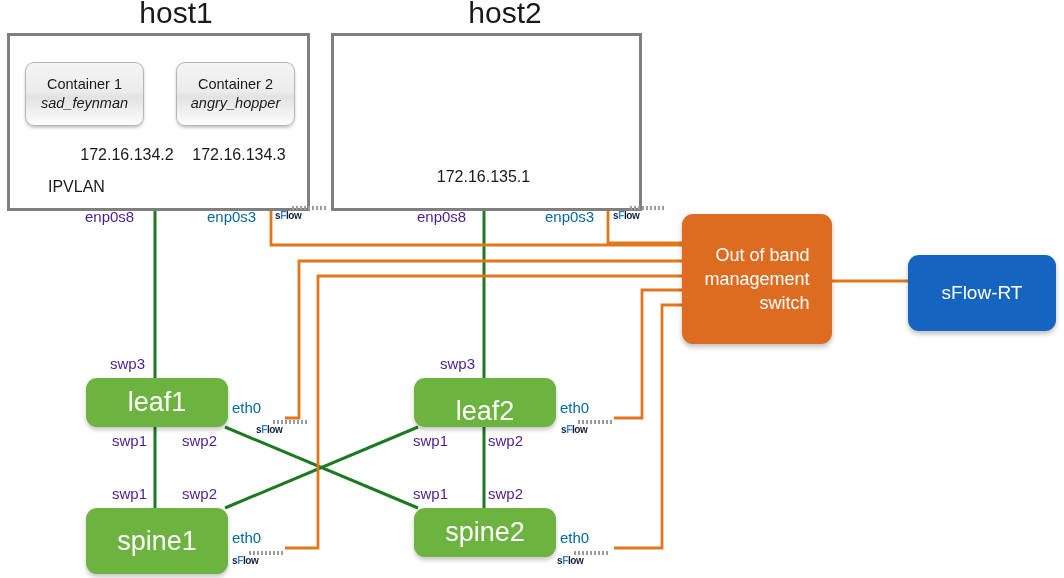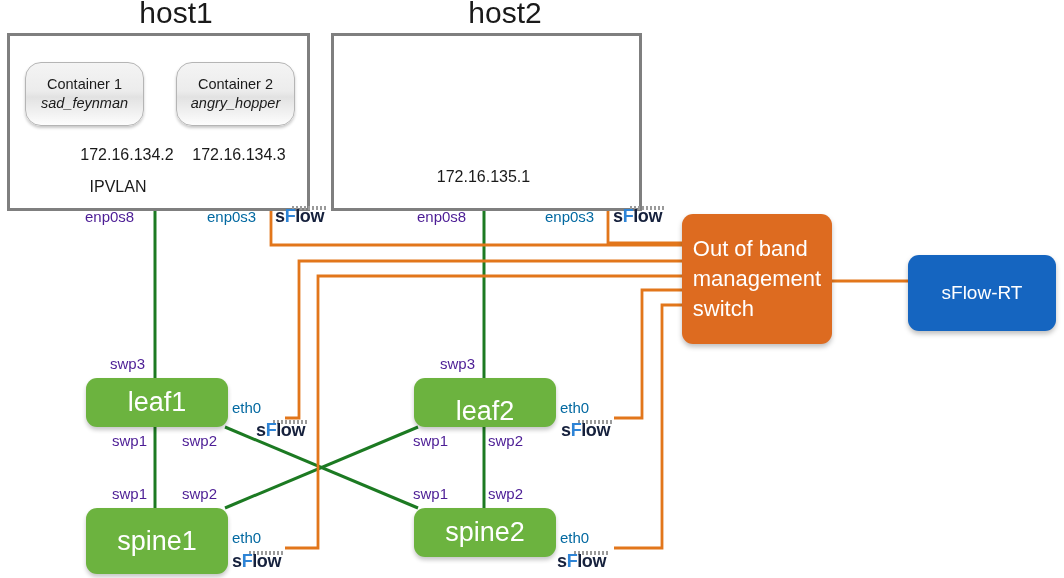--- a/index.html
+++ b/index.html
@@ -5,52 +5,52 @@
   html,body{margin:0;padding:0;background:#ffffff;}
   body{width:1064px;height:578px;overflow:hidden;
        font-family:"Liberation Sans",sans-serif;}
   #stage{position:relative;width:1064px;height:578px;}
   svg#wires{position:absolute;left:0;top:0;width:1064px;height:578px;}
 
   .host-title{position:absolute;font-size:30px;color:#1a1a1a;
               text-align:center;letter-spacing:0px;}
   .host-box{position:absolute;border:3px solid #7f7f7f;background:#fff;}
   .host-ip{position:absolute;font-size:16px;color:#1a1a1a;text-align:center;}
-  .ipvlan{position:absolute;font-size:16px;color:#1a1a1a;text-align:center;}
+  .ipvlan{position:absolute;font-size:16px;color:#1a1a1a;}
 
-  .container-box{position:absolute;border:1px solid #b5b5b5;border-radius:16px;
+  .container-box{position:absolute;border:1px solid #b5b5b5;border-radius:9px;
      background:linear-gradient(180deg,#f4f4f4 0%,#ececec 45%,#e2e2e2 55%,#fdfdfd 100%);
      box-shadow:0 2px 3px rgba(0,0,0,0.22);
      display:flex;flex-direction:column;align-items:center;justify-content:center;
      font-size:14.5px;color:#1a1a1a;line-height:1.32;}
   .container-box .cname{font-style:italic;}
 
   .sw-box{position:absolute;border-radius:11px;background:#6cb33f;
      box-shadow:0 3px 4px rgba(0,0,0,0.22);
      display:flex;align-items:center;justify-content:center;
      color:#ffffff;font-size:27px;}
 
   .oob-box{position:absolute;border-radius:11px;background:#dd6b20;
      box-shadow:0 3px 5px rgba(0,0,0,0.25);
      display:flex;align-items:center;justify-content:center;
-     color:#ffffff;font-size:22px;line-height:1.35;text-align:left;}
+     color:#ffffff;font-size:18px;line-height:1.35;text-align:right;}
   .rt-box{position:absolute;border-radius:11px;background:#1565c0;
      box-shadow:0 3px 5px rgba(0,0,0,0.25);
      display:flex;align-items:center;justify-content:center;
      color:#ffffff;font-size:19px;}
 
   .lbl{position:absolute;font-size:15px;white-space:nowrap;}
   .lbl.green{color:#4c1d95;}
   .lbl.orange{color:#0369a1;}
 
   
   .sflow{position:absolute;width:54px;height:19px;}
   .sflow .dots{position:absolute;left:17px;top:0px;width:34px;height:4px;
      background:repeating-linear-gradient(90deg,#9a9a9a 0 2px,transparent 2px 4px);}
-  .sflow .txt{position:absolute;left:0;top:1px;font-size:18px;font-weight:bold;
+  .sflow .txt{position:absolute;left:0;top:1px;font-size:10px;font-weight:bold;
      letter-spacing:-0.4px;color:#16213d;line-height:18px;}
   .sflow .txt .f{color:#2e84d6;}
 </style>
 </head>
 <body>
 
 <div id="stage">
 
   <svg id="wires" viewBox="0 0 1064 578">
 

